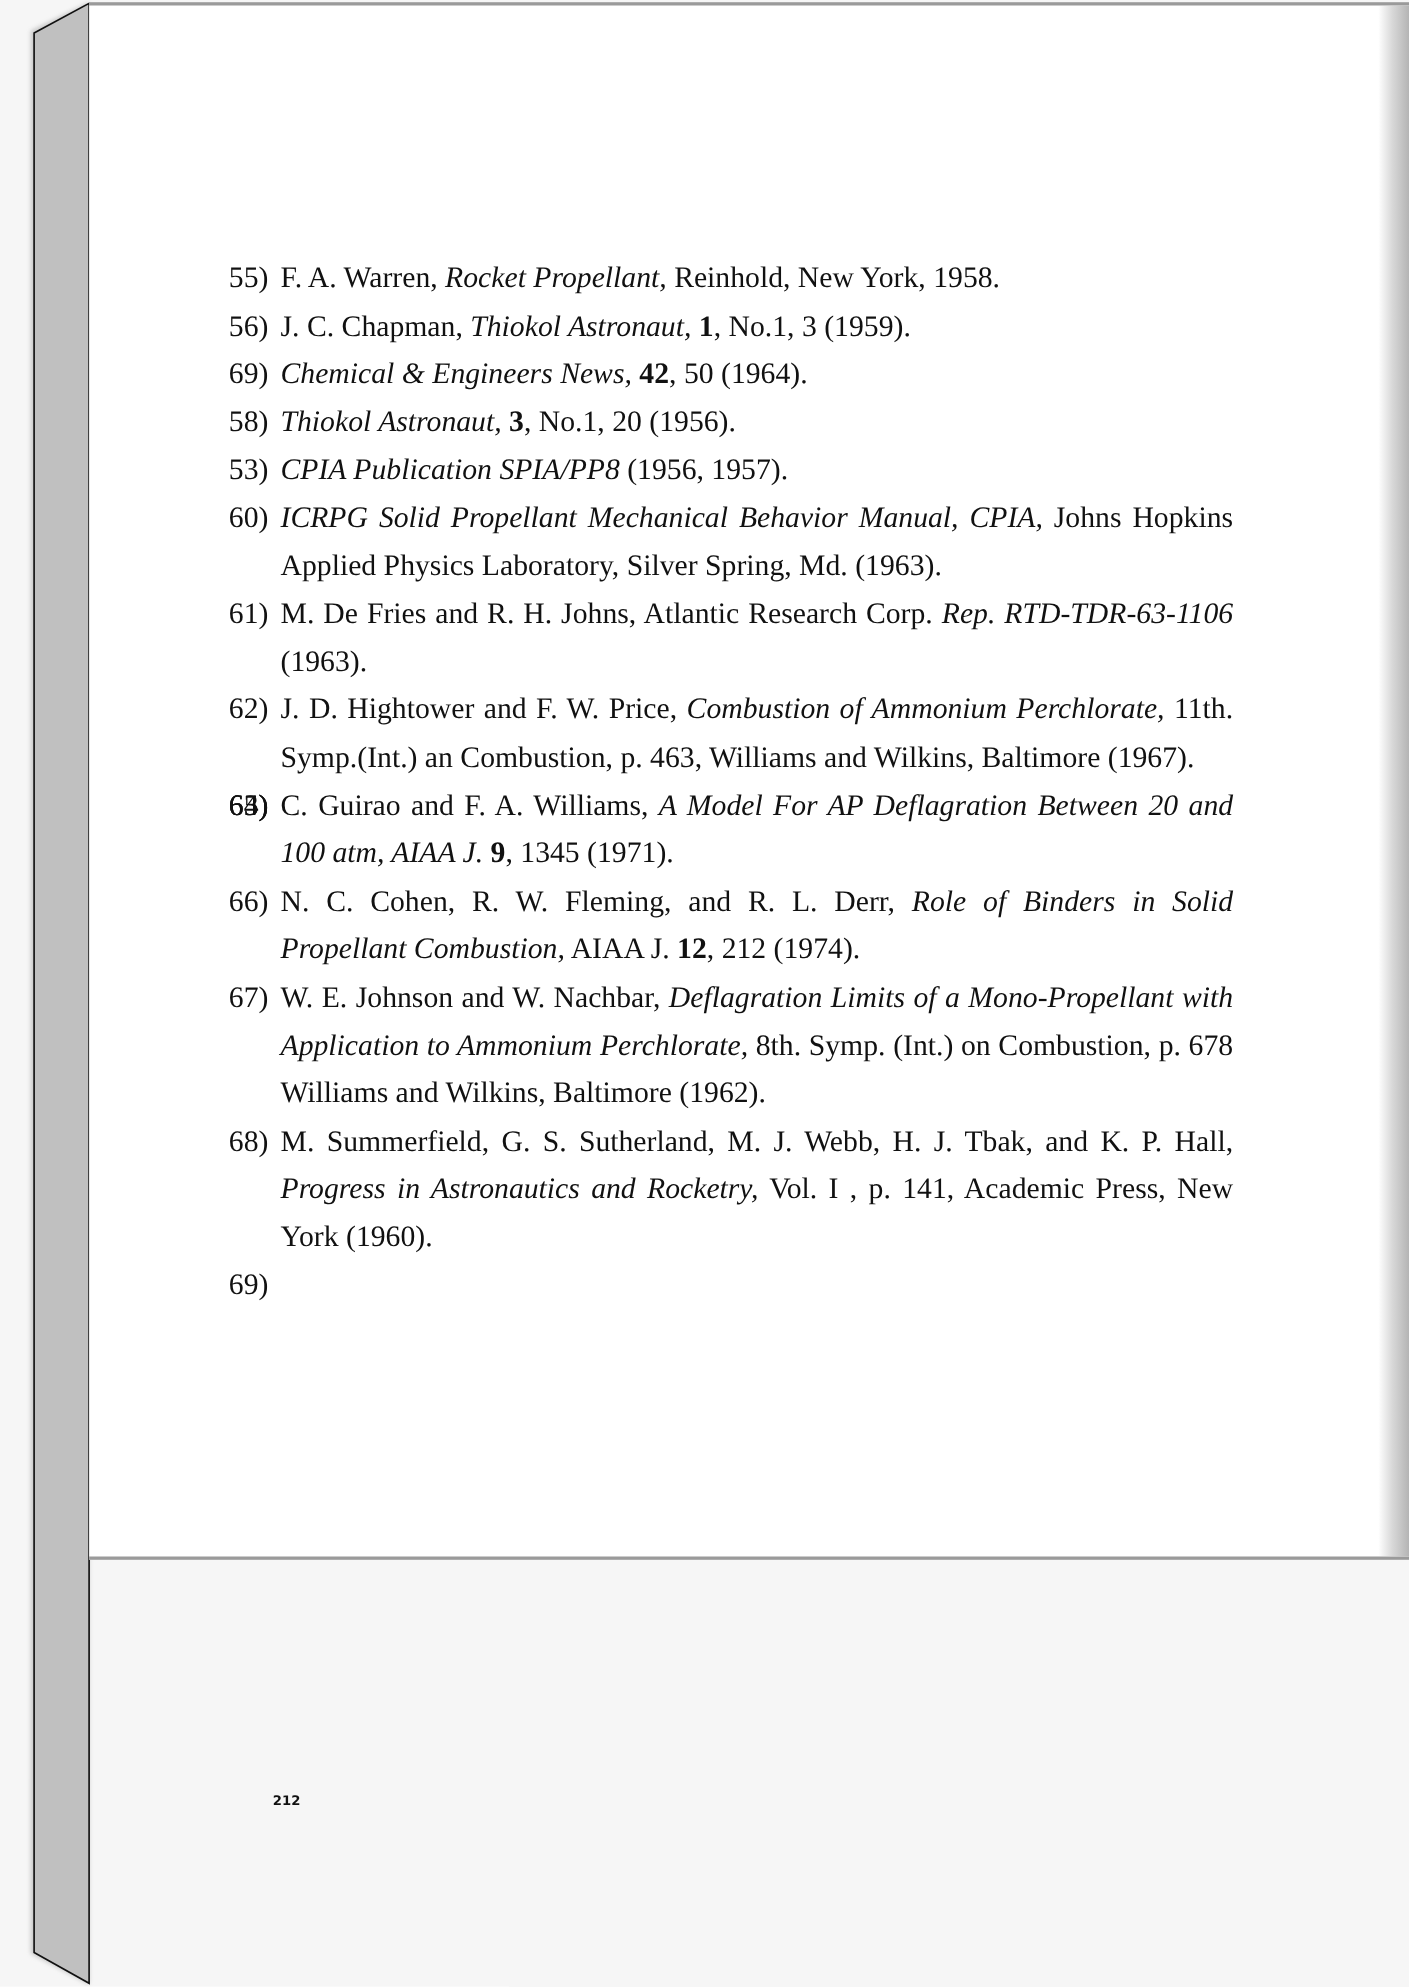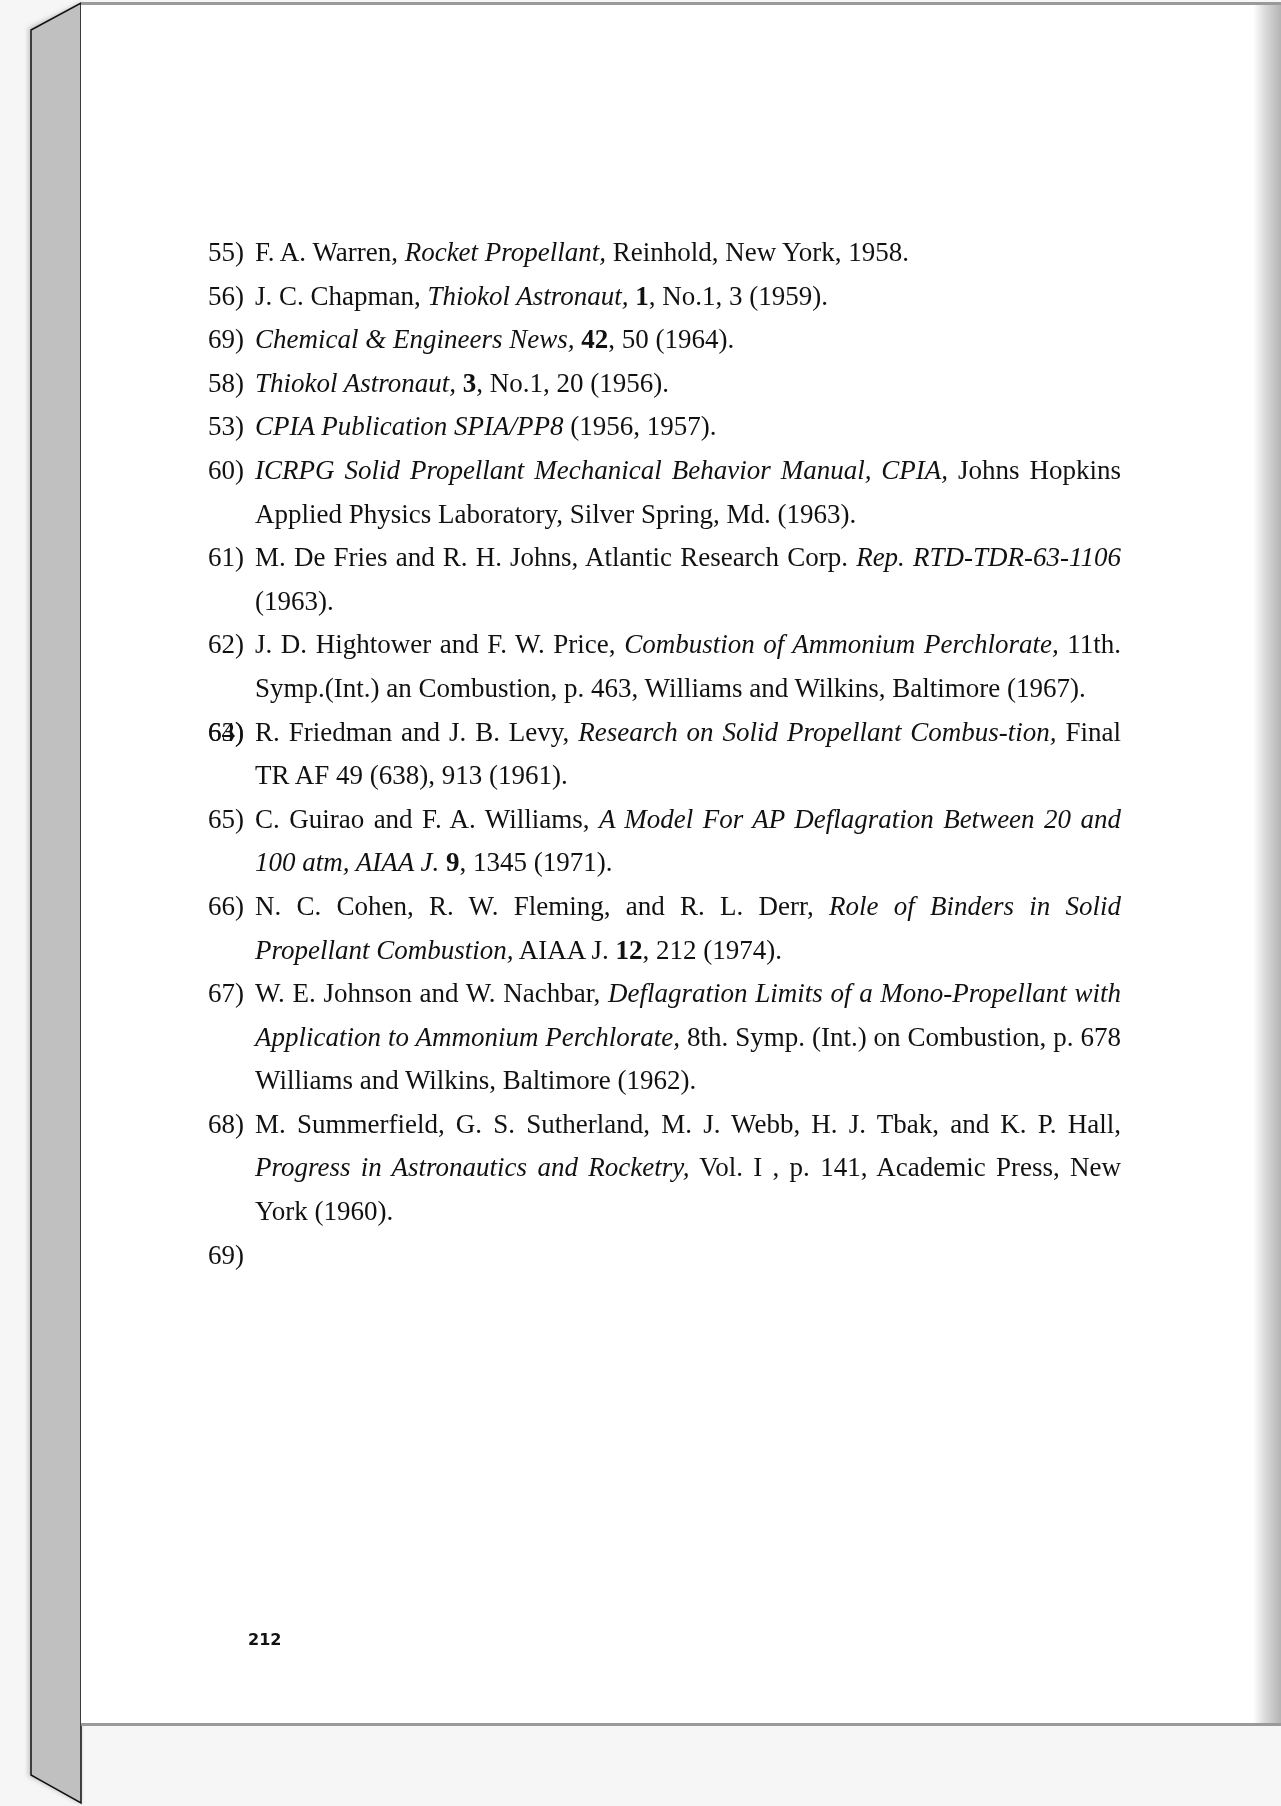--- a/index.html
+++ b/index.html
@@ -3,21 +3,21 @@
   <meta charset="utf-8">
   <style>
     html, body { margin: 0; padding: 0; }
     body {
       width: 1281px; height: 1806px; position: relative; overflow: hidden;
       background: #f6f6f6;
       font-family: "Liberation Serif", "DejaVu Serif", serif;
     }
     .spine { position: absolute; left: 0; top: 0; width: 90px; height: 1806px; }
     .page {
-      position: absolute; left: 81px; top: 2px; width: 1200px; height: 1724px;
+      position: absolute; left: 81px; top: 2px; width: 1200px; height: 1416px;
       background: #ffffff;
       border-top: 3px solid #9a9a9a;
       border-bottom: 3px solid #9a9a9a;
       box-sizing: border-box;
     }
     .page-shadow {
       position: absolute; right: 0; top: 0; width: 28px; height: 100%;
       background: linear-gradient(to right, rgba(255,255,255,0) 0%, rgba(200,200,200,0.7) 45%, #b4b4b4 100%);
     }
     .refs {
@@ -25,21 +25,21 @@
       margin: 0; padding: 0; list-style: none;
       font-size: 27px; line-height: 43.6px; color: #111;
     }
     .ref { position: relative; padding-left: 28px; text-align: justify; text-align-last: left; }
     .ref-num { position: absolute; left: 0; top: 0; }
     .ref .body { margin-left: 0; margin-top: 12px; }
     i { font-style: italic; }
     b { font-weight: bold; }
     .page-number {
       position: absolute; left: 167px; top: 1625px;
-      font-family: "DejaVu Sans", sans-serif; font-weight: bold; font-size: 16px; color: #111;
+      font-family: "DejaVu Sans", sans-serif; font-weight: bold; font-size: 12px; color: #111;
     }
   </style>
 </head>
 <body>
 
 <svg class="spine" data-name="book-spine" viewBox="0 0 90 1806" width="90" height="1806">
   <defs>
     <filter id="sh" x="-20%" y="-5%" width="140%" height="110%">
       <feGaussianBlur stdDeviation="2"></feGaussianBlur>
     </filter>
@@ -81,21 +81,20 @@
   </li>
       <li class="ref" data-name="reference-item">
     <span class="ref-num" data-name="reference-number">62)</span>
     <span class="body" data-name="reference-text"><span data-name="number-spacer" style="display: inline-block; width: 22px;"></span><span data-name="text-run">J. D. Hightower and F. W. Price, </span><i data-name="italic-title">Combustion of Ammonium Perchlorate,</i><span data-name="text-run"> 11th. Symp.(Int.) an Combustion, p. 463, Williams and Wilkins, Baltimore (1967).</span></span>
   </li>
       <li class="ref" data-name="reference-item">
     <span class="ref-num" data-name="reference-number">63)</span>
   </li>
       <li class="ref" data-name="reference-item">
     <span class="ref-num" data-name="reference-number">64)</span>
-    <span class="body" data-name="reference-text"><span data-name="number-spacer" style="display: inline-block; width: 22px;"></span><span data-name="text-run">R. Friedman and J. B. Levy, </span><i data-name="italic-title">Research on Solid Propellant Combus-tion,</i><span data-name="text-run"> Final TR AF 49 (638), 913 (1961).</span></span>
   </li>
       <li class="ref" data-name="reference-item">
     <span class="ref-num" data-name="reference-number">65)</span>
     <span class="body" data-name="reference-text"><span data-name="number-spacer" style="display: inline-block; width: 22px;"></span><span data-name="text-run">C. Guirao and F. A. Williams, </span><i data-name="italic-title">A Model For AP Deflagration Between 20 and 100 atm, AIAA J.</i><span data-name="text-run"> </span><b data-name="volume-number">9</b><span data-name="text-run">, 1345 (1971).</span></span>
   </li>
       <li class="ref" data-name="reference-item">
     <span class="ref-num" data-name="reference-number">66)</span>
     <span class="body" data-name="reference-text"><span data-name="number-spacer" style="display: inline-block; width: 22px;"></span><span data-name="text-run">N. C. Cohen, R. W. Fleming, and R. L. Derr, </span><i data-name="italic-title">Role of Binders in Solid Propellant Combustion,</i><span data-name="text-run"> AIAA J. </span><b data-name="volume-number">12</b><span data-name="text-run">, 212 (1974).</span></span>
   </li>
       <li class="ref" data-name="reference-item">

